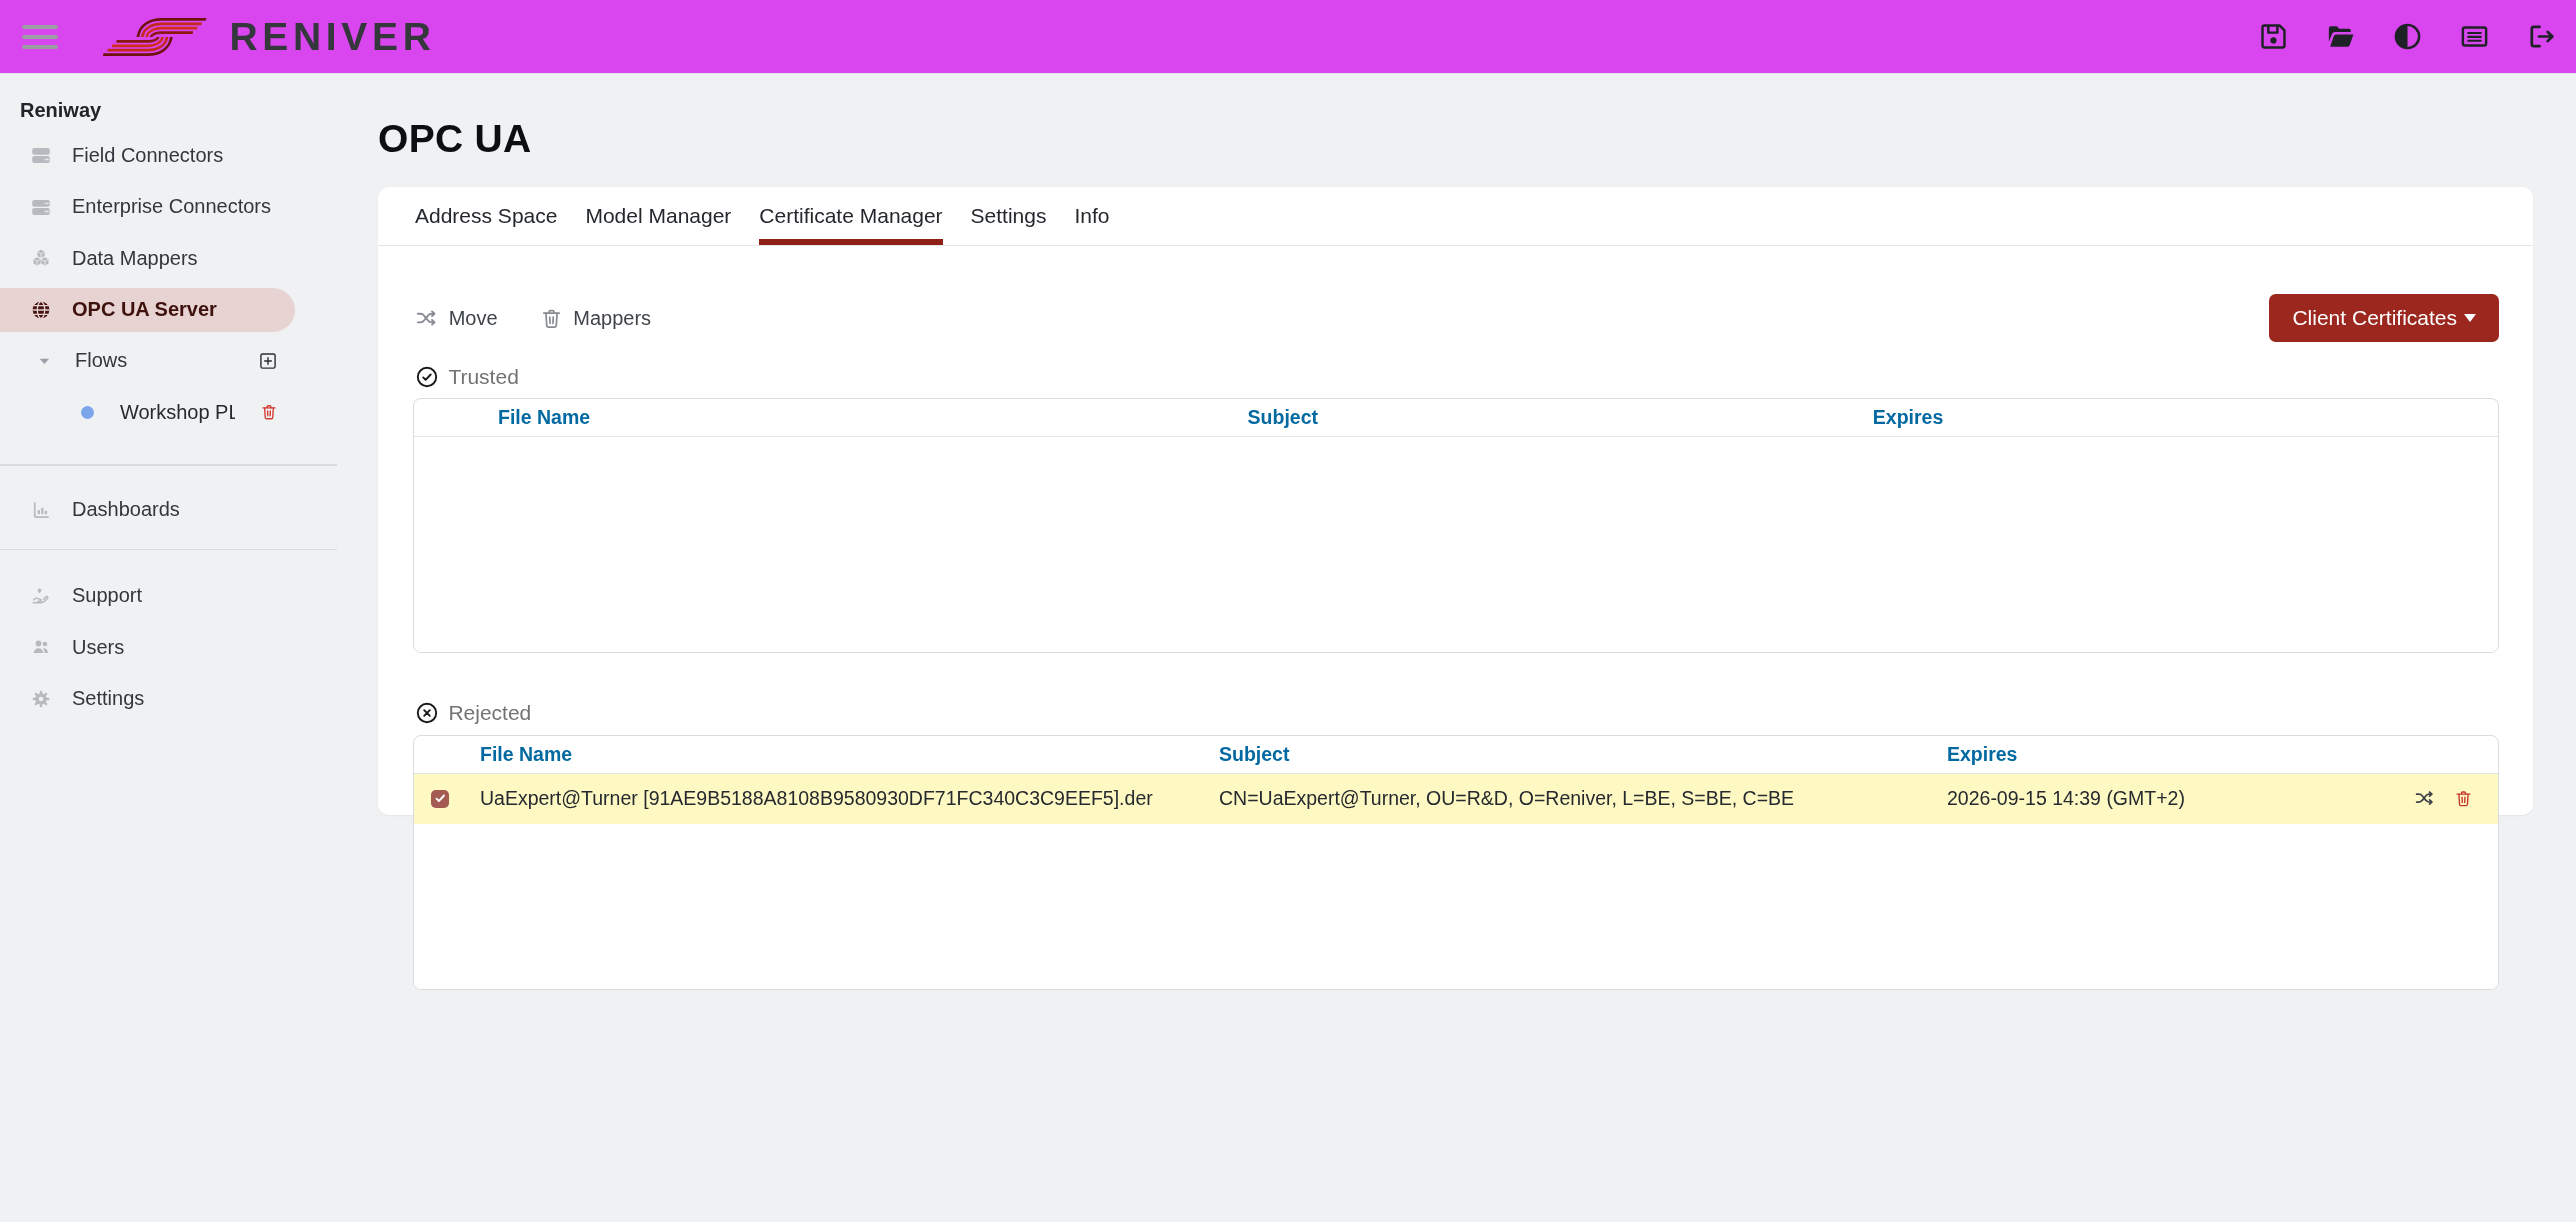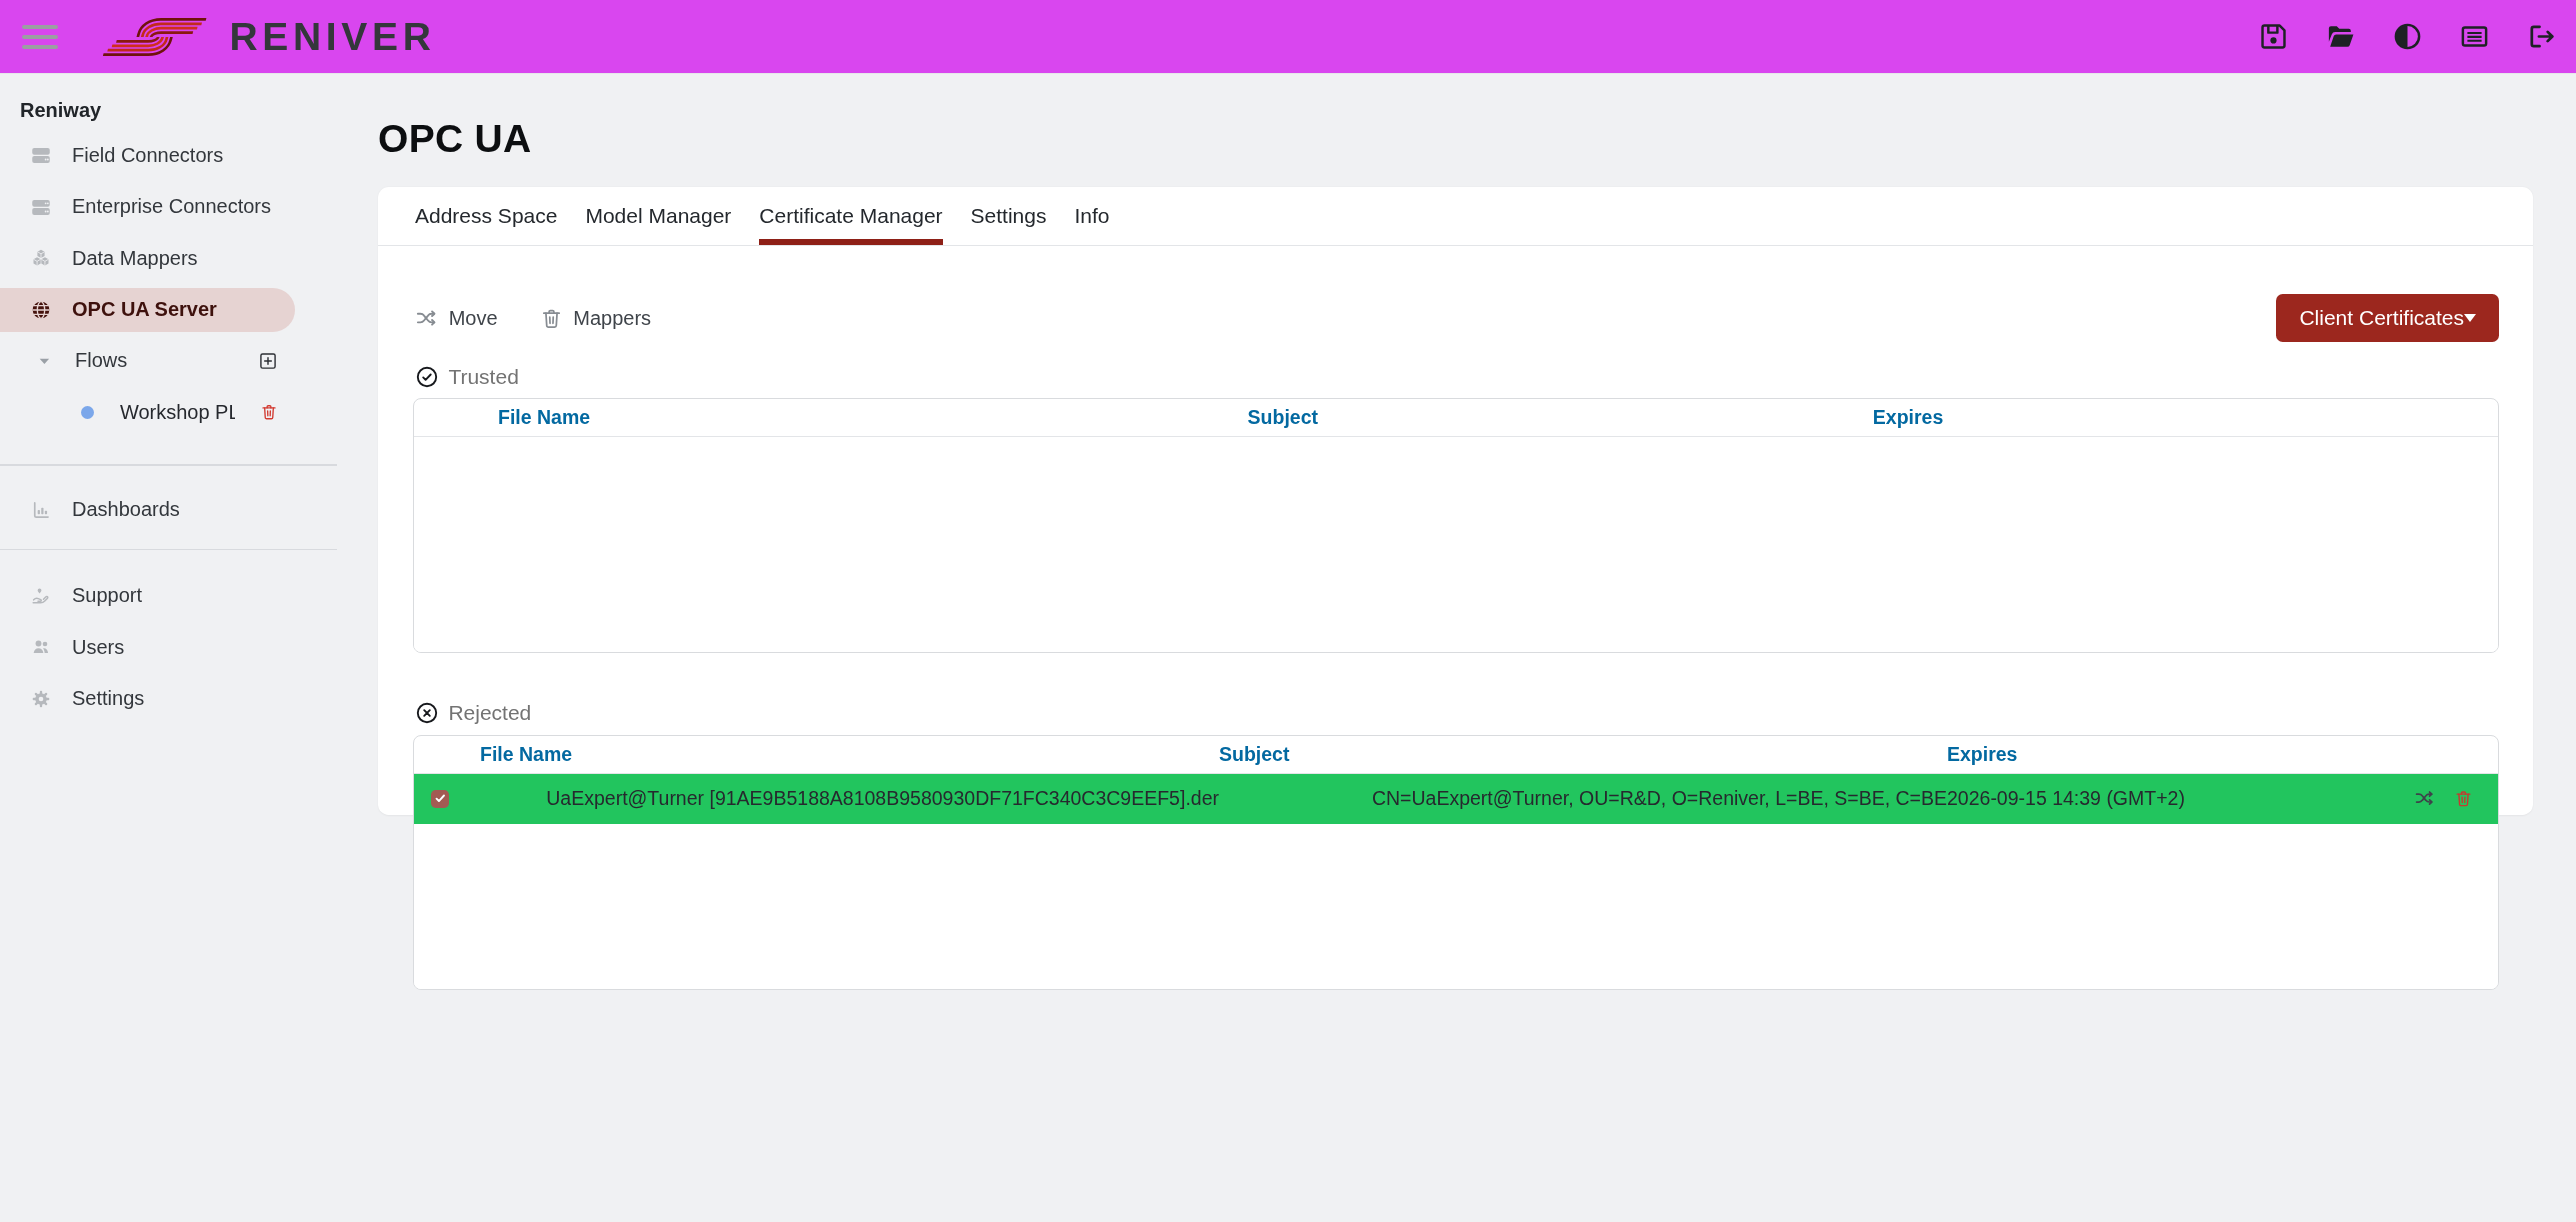--- a/index.html
+++ b/index.html
@@ -69,40 +69,40 @@
   .tab { display:flex; align-items:center; font-size:21px; color:#24282d; position:relative; cursor:pointer; }
   .tab.active::after { content:""; position:absolute; left:0; right:0; bottom:0; height:6px; background:#8e2017; }
 
   .card-body { padding:0 34px 0 35px; }
   .toolbar { margin-top:48px; height:48px; display:flex; align-items:center; padding-left:2px; }
   .tool { display:flex; align-items:center; gap:10.7px; margin-right:42px; font-size:20px; color:#3f444a; cursor:pointer; }
   .tool-icon { width:23px; height:23px; color:#878c92; }
   .tool-icon svg { width:100%; height:100%; display:block; }
   .btn-primary {
     margin-left:auto; height:48px; background:#9c271e; color:#ffffff; border:none;
-    border-radius:6.7px; font-size:21px; padding:0 23px; display:flex; align-items:center; gap:0;
+    border-radius:6.7px; font-size:21px; padding:0 23px; display:flex; align-items:center; gap:7px;
     font-family:"Liberation Sans", sans-serif; cursor:pointer;
   }
   .btn-caret { width:0; height:0; border-left:6.7px solid transparent; border-right:6.7px solid transparent; border-top:8px solid #ffffff; }
 
   .section-label { display:flex; align-items:center; gap:9.4px; font-size:21px; color:#737373; padding-left:2px; }
   .section-label.first { margin-top:23px; }
   .section-label.second { margin-top:48px; }
   .sec-icon { width:24px; height:24px; color:#17191d; }
   .sec-icon svg { width:100%; height:100%; display:block; }
 
   .table { margin-top:9.4px; border:1.3px solid #d9dbde; border-radius:8px; overflow:hidden; background:#ffffff; }
   .t-head { height:38px; border-bottom:1.3px solid #e3e5e8; display:grid; align-items:center; font-weight:700; font-size:19.5px; color:#0369a1; }
   .trusted .t-head { grid-template-columns:40% 30% 30%; }
   .trusted .th-file { padding-left:84px; }
   .trusted .t-body { height:215px; background:#ffffff; }
 
   .rejected .t-head, .t-row { grid-template-columns:66px 739px 728px 1fr; }
   .rejected .t-head { display:grid; }
-  .t-row { height:50px; background:#22c55e; display:grid; align-items:center; font-size:19.5px; color:#26292e; cursor:pointer;text-align:right; }
+  .t-row { height:50px; background:#fef9c3; display:grid; align-items:center; font-size:19.5px; color:#26292e; cursor:pointer; }
   .checkbox {
     margin-left:17.4px; width:18px; height:18px; background:#a35b53; border-radius:4.7px;
     display:flex; align-items:center; justify-content:center; cursor:pointer;
   }
   .checkbox svg { width:12.7px; height:12.7px; display:block; }
   .cell { white-space:nowrap; overflow:hidden; }
   .cell-expires { display:flex; align-items:center; justify-content:space-between; padding-right:25.5px; }
   .row-actions { display:flex; align-items:center; gap:19px; }
   .row-shuffle { width:21px; height:21px; color:#3e434a; cursor:pointer; }
   .row-shuffle svg, .row-trash svg { width:100%; height:100%; display:block; }

